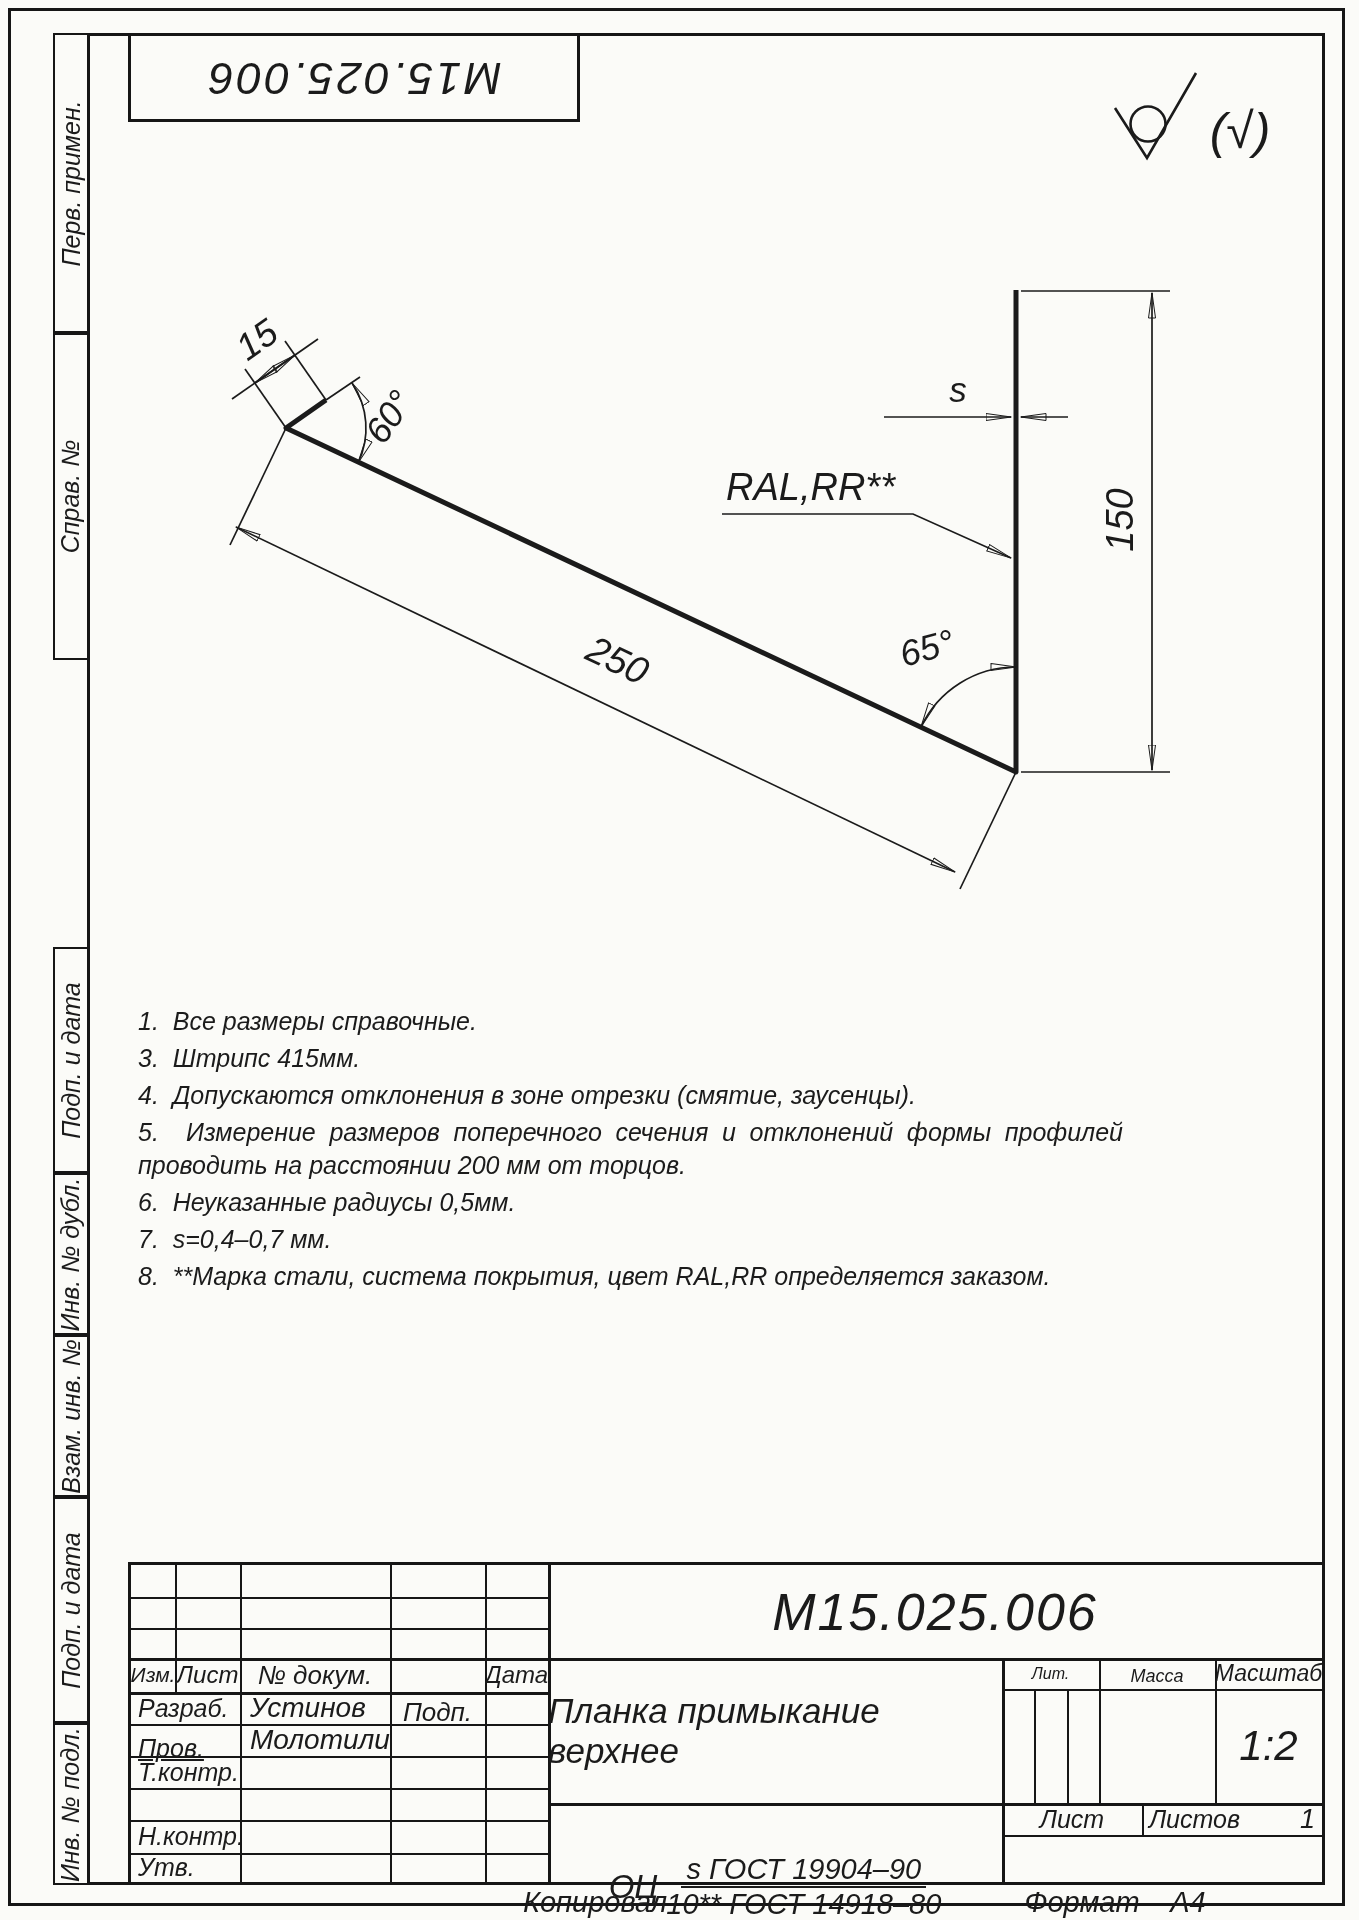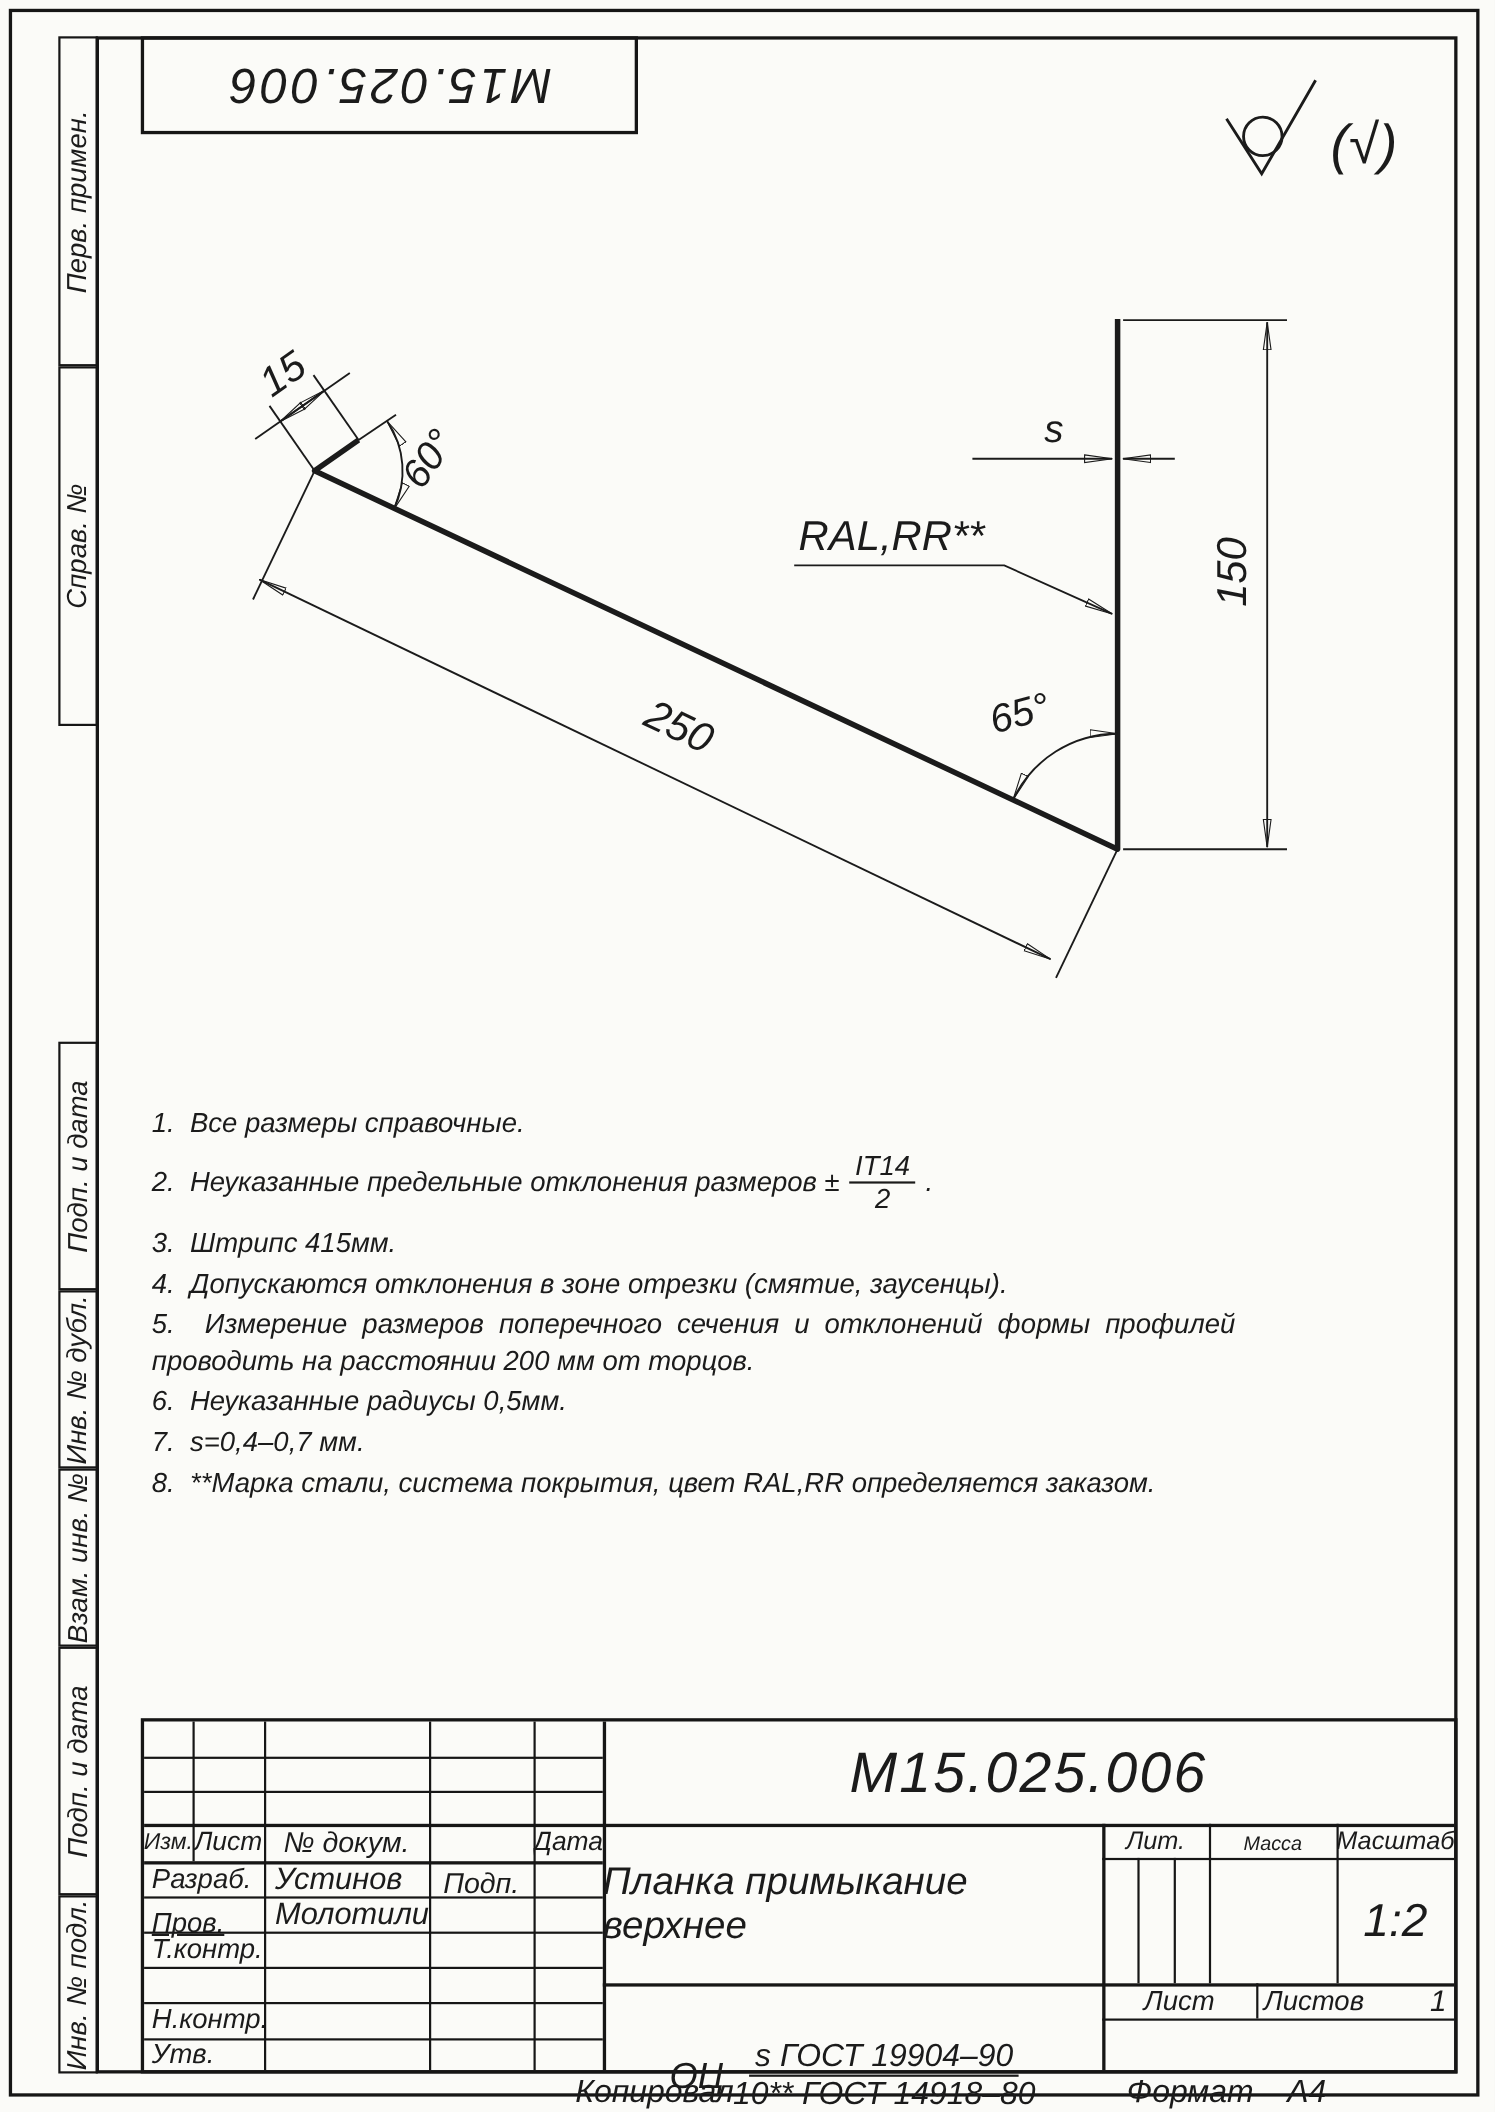--- a/index.html
+++ b/index.html
@@ -128,28 +128,20 @@
     <g stroke-width="1.7">
       <path d="M1021,291 L1170,291"></path>
       <path d="M1021,772 L1170,772"></path>
       <path d="M1152,293 L1152,770" marker-start="url(#arw)" marker-end="url(#arw)"></path>
       <text transform="translate(1133,520) rotate(-90)" font-size="38" text-anchor="middle" stroke="none">150</text>
     </g>
   </svg>
 
   <div class="notes">
     <div class="note">1.&nbsp; Все размеры справочные.</div>
-    <div class="note note-flex">
-      <span class="ntext">2.&nbsp; Неуказанные предельные отклонения размеров ±</span>
-      <span class="frac">
-        <span class="num">IT14</span>
-        <span>2</span>
-      </span>
-      <span>.</span>
-    </div>
     <div class="note">3.&nbsp; Штрипс 415мм.</div>
     <div class="note">4.&nbsp; Допускаются отклонения в зоне отрезки (смятие, заусенцы).</div>
     <div class="note">5.&nbsp; Измерение размеров поперечного сечения и отклонений формы профилей проводить на расстоянии 200 мм от торцов.</div>
     <div class="note">6.&nbsp; Неуказанные радиусы 0,5мм.</div>
     <div class="note">7.&nbsp; s=0,4–0,7 мм.</div>
     <div class="note">8.&nbsp; **Марка стали, система покрытия, цвет RAL,RR определяется заказом.</div>
   </div>
 
   <div class="tb">
 
@@ -191,21 +183,21 @@
     <div class="c left" style="left:0;top:191px;width:109px;height:32px;font-size:25px;">Т.контр.</div>
     <div class="c left" style="left:0;top:255px;width:109px;height:33px;font-size:25px;">Н.контр.</div>
     <div class="c left" style="left:0;top:288px;width:109px;height:29px;font-size:25px;">Утв.</div>
 
     <div class="c" style="left:417px;top:0;width:774px;height:93px;font-size:52px;letter-spacing:2px;">М15.025.006</div>
 
     <div class="c" style="left:417px;top:93px;width:454px;height:145px;flex-direction:column;gap:6px;">
       <span style="font-size:35px;">Планка примыкание верхнее</span>
     </div>
 
-    <div class="c" style="left:871px;top:93px;width:97px;height:31px;font-size:23px;">Лит.</div>
+    <div class="c" style="left:871px;top:93px;width:97px;height:31px;font-size:16px;">Лит.</div>
     <div class="c" style="left:968px;top:93px;width:116px;height:36px;font-size:18px;">Масса</div>
     <div class="c" style="left:1084px;top:93px;width:107px;height:31px;font-size:23px;">Масштаб</div>
     <div class="c" style="left:1084px;top:124px;width:107px;height:114px;font-size:42px;">1:2</div>
 
     <div class="c" style="left:871px;top:238px;width:140px;height:32px;font-size:25px;">Лист</div>
     <div class="c" style="left:1011px;top:238px;width:180px;height:32px;gap:60px;">
       <span style="font-size:25px;">Листов</span>
       <span style="font-size:27px;">1</span>
     </div>
 

